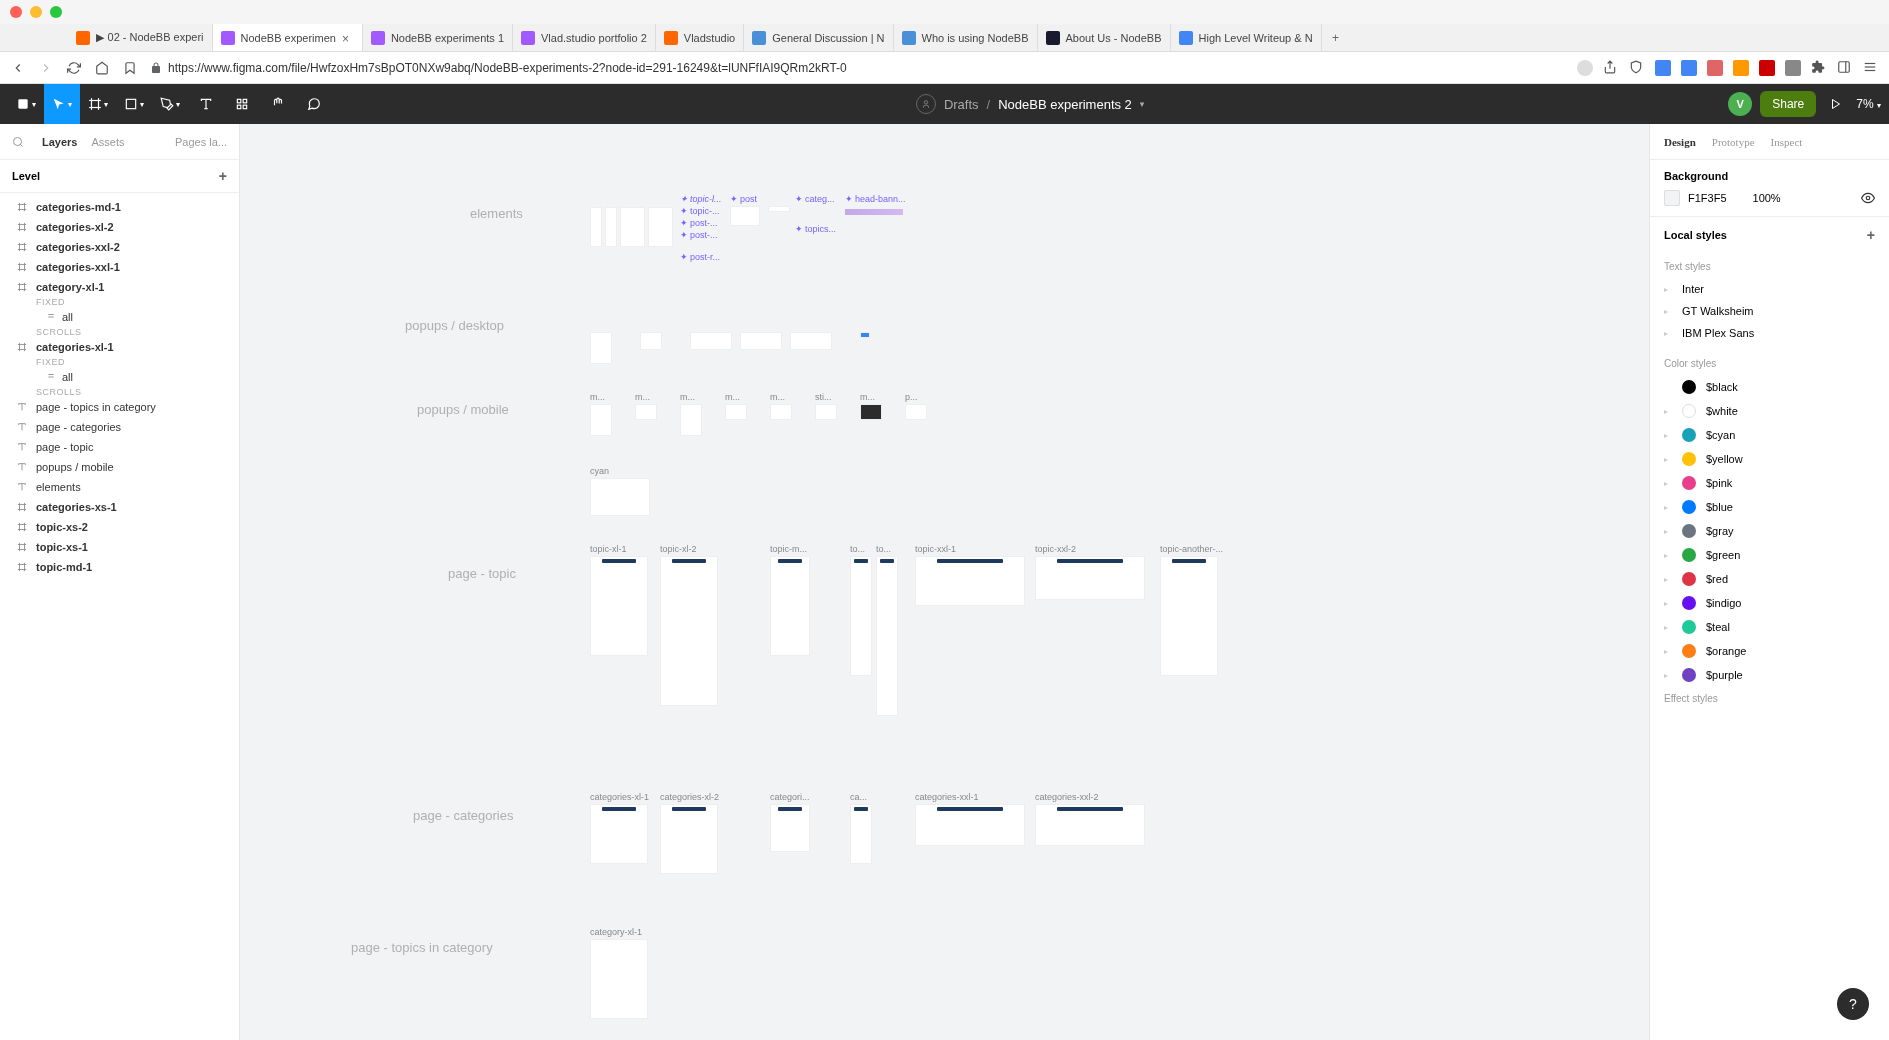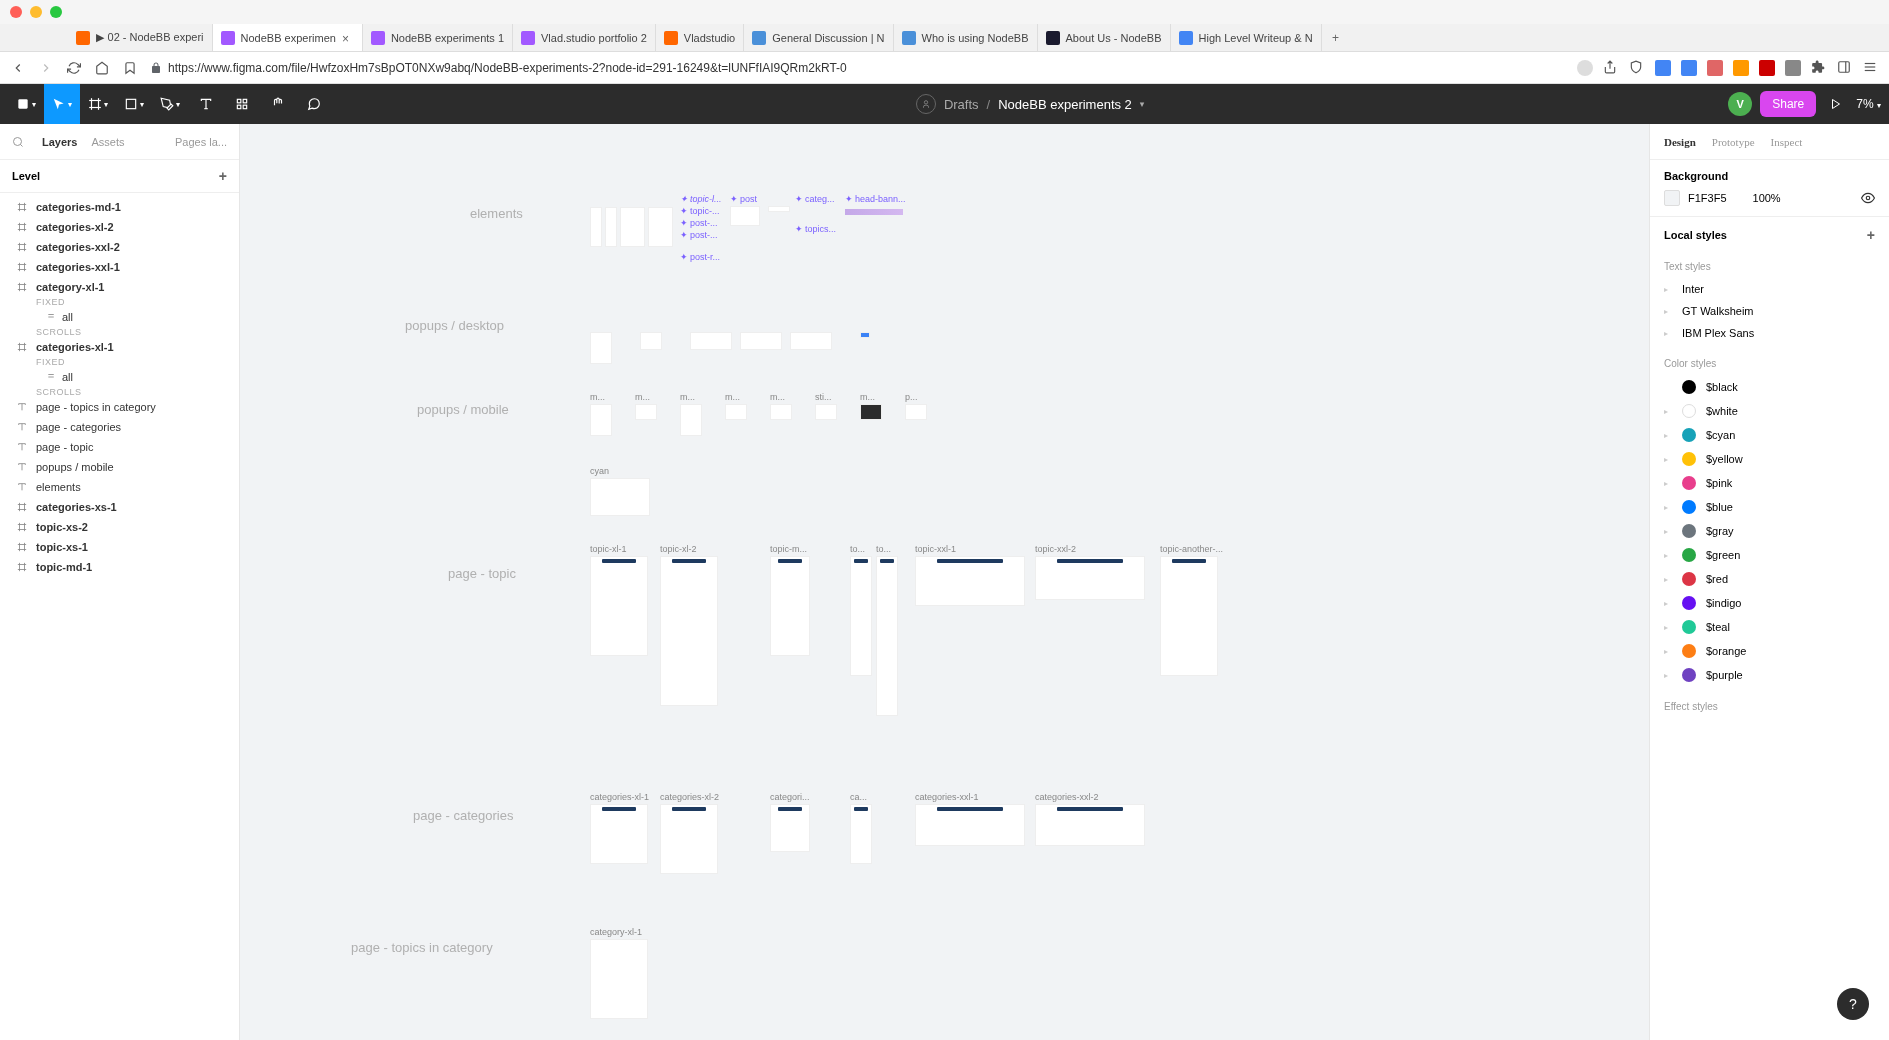--- a/index.html
+++ b/index.html
@@ -31,21 +31,21 @@
 
 .figma-toolbar { height: 40px; background: #2c2c2c; display: flex; align-items: center; color: #fff; padding: 0 8px; }
 .tb-left { display: flex; align-items: center; gap: 0; }
 .tb-btn { width: 36px; height: 40px; display: flex; align-items: center; justify-content: center; color: #fff; font-size: 14px; }
 .tb-btn.active { background: #0d99ff; }
 .tb-center { flex: 1; display: flex; align-items: center; justify-content: center; gap: 8px; font-size: 13px; }
 .tb-center .breadcrumb-sep { color: #888; }
 .tb-center .draft-link { color: #aaa; }
 .tb-right { display: flex; align-items: center; gap: 8px; }
 .avatar-circle { width: 24px; height: 24px; border-radius: 50%; background: #4caf50; display: flex; align-items: center; justify-content: center; font-size: 11px; font-weight: 600; }
-.share-btn { background: #d946ef; color: #fff; padding: 6px 12px; border-radius: 6px; font-size: 12px; font-weight: 500; }
+.share-btn { background: #4d7c0f; color: #fff; padding: 6px 12px; border-radius: 6px; font-size: 12px; font-weight: 500; }
 .zoom-label { font-size: 12px; }
 
 
 .main-layout { display: flex; height: calc(1040px - 8px - 28px - 32px - 40px); }
 
 
 .left-panel { width: 240px; background: #fff; border-right: 1px solid #e6e6e6; display: flex; flex-direction: column; }
 .panel-tabs { display: flex; align-items: center; padding: 0 12px; height: 36px; gap: 14px; font-size: 11px; border-bottom: 1px solid #eee; }
 .panel-tab { color: #333; font-weight: 600; }
 .panel-tab.inactive { color: #999; font-weight: 400; }
@@ -695,18 +695,18 @@
           <span class="style-chevron">▸</span>
           <div class="color-swatch" style="background:#fd7e14;;"></div>
           <span>$orange</span>
         </div>
         <div class="style-item">
           <span class="style-chevron">▸</span>
           <div class="color-swatch" style="background:#6f42c1;;"></div>
           <span>$purple</span>
         </div>
       </div>
-    <div class="style-group-label" style="margin-top:8px">Effect styles</div>
+    <div class="style-group-label" style="">Effect styles</div>
   </div>
 
 </div>
 
 <div class="help-btn">?</div>
 
 </body></html>

